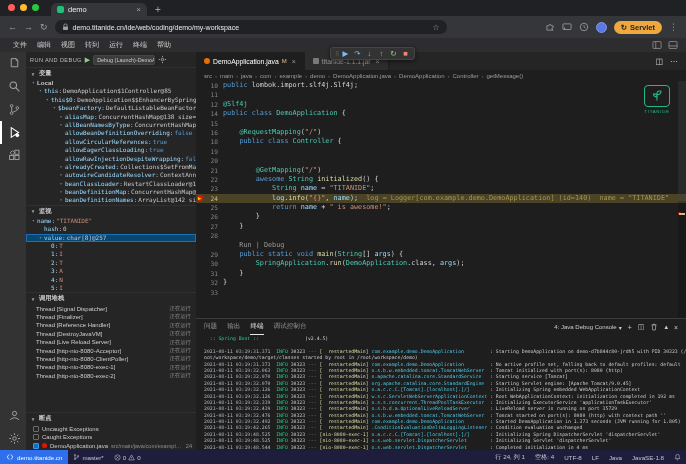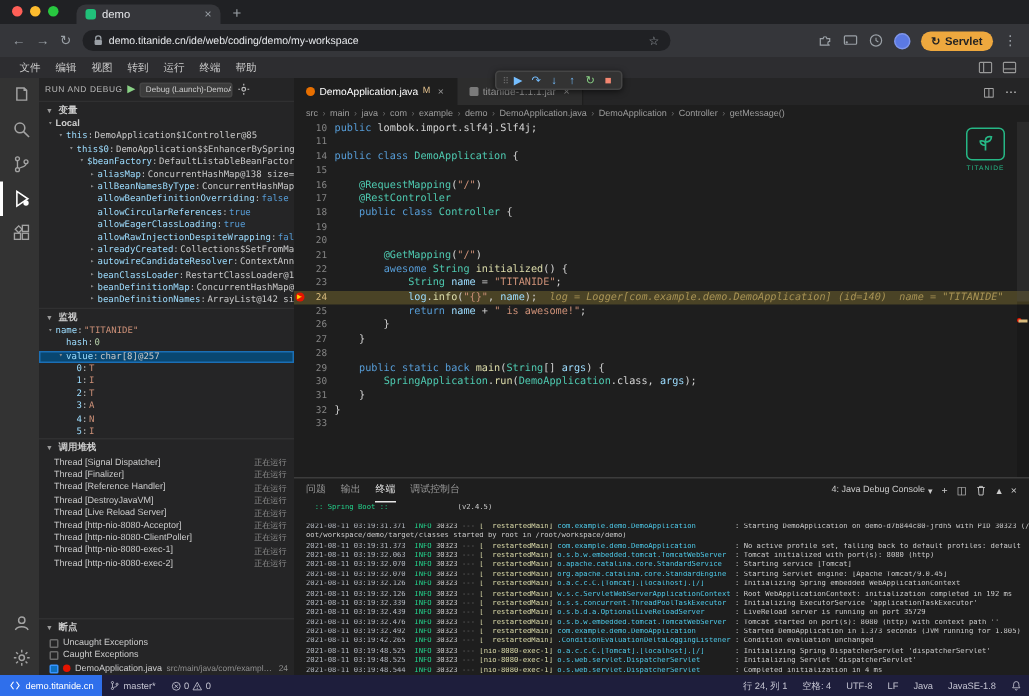--- a/index.html
+++ b/index.html
@@ -85,21 +85,21 @@
 .code-area{flex:1 1 auto;position:relative;overflow:hidden;font-family:"DejaVu Sans Mono",monospace;font-size:6.8px;}
 .code-row{height:9.4px;line-height:9.4px;display:flex;white-space:pre;overflow:hidden;}
 .code-row.cur{background:rgba(190,167,60,.28);}
 .code-row.cur .lnum{color:#d7ba7d;}
 .glyph{width:9px;flex:none;position:relative;}
 .bdot{position:absolute;left:1px;top:1.5px;width:6px;height:6px;border-radius:50%;background:#e51400;}
 .carr{position:absolute;left:2px;top:0;color:#ffcc00;font-size:5.5px;line-height:9.4px;}
 .lnum{width:18px;flex:none;text-align:right;color:#858585;font-size:6.2px;padding-right:5px;}
 .tok.k{color:#569cd6}.tok.t{color:#4ec9b0}.tok.a{color:#4ec9b0}.tok.s{color:#ce9178}
 .tok.m{color:#dcdcaa}.tok.v{color:#9cdcfe}.tok.p{color:#d4d4d4}
-.tok.d{color:#a89355;font-style:italic;}
+.tok.d{color:#a89355;}
 .tok.cl{color:#999999;}
 .watermark{position:absolute;top:4px;right:16px;display:flex;flex-direction:column;align-items:center;gap:2px;opacity:.95;}
 .wm-box{width:26px;height:22px;border:1.5px solid #27c08b;border-radius:4px;display:flex;align-items:center;justify-content:center;}
 .wm-text{font-size:4.4px;color:#27c08b;letter-spacing:.7px;font-family:"Liberation Sans",sans-serif;}
 .ruler{position:absolute;top:0;right:0;width:8px;height:100%;background:rgba(0,0,0,.15);}
 .mark-y{position:absolute;right:1px;width:6px;height:2px;background:#d7ba7d;top:132px;}
 .mark-r{position:absolute;left:0;width:3px;height:3px;border-radius:50%;background:#e51400;top:131px;}
 .scroll-sl{position:absolute;right:0;top:0;width:8px;height:120px;background:rgba(121,121,121,.18);}
 
 
@@ -554,36 +554,37 @@
           <span class="crumb-sep">›</span>
           <span class="crumb">Controller</span>
           <span class="crumb-sep">›</span>
           <span class="crumb">getMessage()</span>
         </div>
 
       <div class="code-area">
         <div>
             <div class="code-row"><span class="glyph"></span><span class="lnum">10</span><span class="tok k">public </span><span class="tok p">lombok.import.slf4j.Slf4j;</span></div>
             <div class="code-row"><span class="glyph"></span><span class="lnum">11</span></div>
+            <div class="code-row"><span class="glyph"></span><span class="lnum">12</span><span class="tok a">@Slf4j</span></div>
             <div class="code-row"><span class="glyph"></span><span class="lnum">14</span><span class="tok k">public class </span><span class="tok t">DemoApplication</span><span class="tok p"> {</span></div>
             <div class="code-row"><span class="glyph"></span><span class="lnum">15</span></div>
             <div class="code-row"><span class="glyph"></span><span class="lnum">16</span><span class="tok p">    </span><span class="tok a">@RequestMapping</span><span class="tok p">(</span><span class="tok s">"/"</span><span class="tok p">)</span></div>
-            <div class="code-row"><span class="glyph"></span><span class="lnum">17</span><span class="tok p">    </span><span class="tok a">@RestController</span></div>
             <div class="code-row"><span class="glyph"></span><span class="lnum">18</span><span class="tok p">    </span><span class="tok k">public class </span><span class="tok t">Controller</span><span class="tok p"> {</span></div>
             <div class="code-row"><span class="glyph"></span><span class="lnum">19</span></div>
             <div class="code-row"><span class="glyph"></span><span class="lnum">20</span></div>
             <div class="code-row"><span class="glyph"></span><span class="lnum">21</span><span class="tok p">        </span><span class="tok a">@GetMapping</span><span class="tok p">(</span><span class="tok s">"/"</span><span class="tok p">)</span></div>
             <div class="code-row"><span class="glyph"></span><span class="lnum">22</span><span class="tok p">        </span><span class="tok k">awesome </span><span class="tok t">String</span><span class="tok p"> </span><span class="tok m">initialized</span><span class="tok p">() {</span></div>
             <div class="code-row"><span class="glyph"></span><span class="lnum">23</span><span class="tok p">            </span><span class="tok t">String</span><span class="tok p"> </span><span class="tok v">name</span><span class="tok p"> = </span><span class="tok s">"TITANIDE"</span><span class="tok p">;</span></div>
             <div class="code-row cur"><span class="glyph"><span class="bdot"></span><span class="carr">▶</span></span><span class="lnum">24</span><span class="tok p">            </span><span class="tok v">log</span><span class="tok p">.</span><span class="tok m">info</span><span class="tok p">(</span><span class="tok s">"{}"</span><span class="tok p">, </span><span class="tok v">name</span><span class="tok p">);</span><span class="tok d">  log = Logger[com.example.demo.DemoApplication] (id=140)  name = "TITANIDE"</span></div>
             <div class="code-row"><span class="glyph"></span><span class="lnum">25</span><span class="tok p">            </span><span class="tok k">return </span><span class="tok v">name</span><span class="tok p"> + </span><span class="tok s">" is awesome!"</span><span class="tok p">;</span></div>
             <div class="code-row"><span class="glyph"></span><span class="lnum">26</span><span class="tok p">        }</span></div>
             <div class="code-row"><span class="glyph"></span><span class="lnum">27</span><span class="tok p">    }</span></div>
             <div class="code-row"><span class="glyph"></span><span class="lnum">28</span></div>
-            <div class="code-row"><span class="glyph"></span><span class="lnum">29</span><span class="tok p">    </span><span class="tok k">public static back </span><span class="tok m">main</span><span class="tok p">(</span><span class="tok t">String</span><span class="tok p">[] </span><span class="tok v">args</span><span class="tok p">) {</span></div>
+            <div class="code-row"><span class="glyph"></span><span class="lnum"></span><span class="tok cl">    Run | Debug</span></div>
+            <div class="code-row"><span class="glyph"></span><span class="lnum">29</span><span class="tok p">    </span><span class="tok k">public static void </span><span class="tok m">main</span><span class="tok p">(</span><span class="tok t">String</span><span class="tok p">[] </span><span class="tok v">args</span><span class="tok p">) {</span></div>
             <div class="code-row"><span class="glyph"></span><span class="lnum">30</span><span class="tok p">        </span><span class="tok t">SpringApplication</span><span class="tok p">.</span><span class="tok m">run</span><span class="tok p">(</span><span class="tok t">DemoApplication</span><span class="tok p">.class,</span><span class="tok p"> </span><span class="tok v">args</span><span class="tok p">);</span></div>
             <div class="code-row"><span class="glyph"></span><span class="lnum">31</span><span class="tok p">    }</span></div>
             <div class="code-row"><span class="glyph"></span><span class="lnum">32</span><span class="tok p">}</span></div>
             <div class="code-row"><span class="glyph"></span><span class="lnum">33</span></div>
           </div>
         <div class="watermark">
           <span class="wm-box">
             <svg width="14" height="14" viewBox="0 0 16 16">
                 <path d="M8 13V5M8 5C8 2.5 10.5 2 12.5 2.5 12.5 5 11 6.5 8 6.5M8 8C8 6 5.8 5.3 4 5.8 4 8 5.5 9 8 9" fill="none" stroke="#27c08b" stroke-width="1.3"></path>
               </svg>

